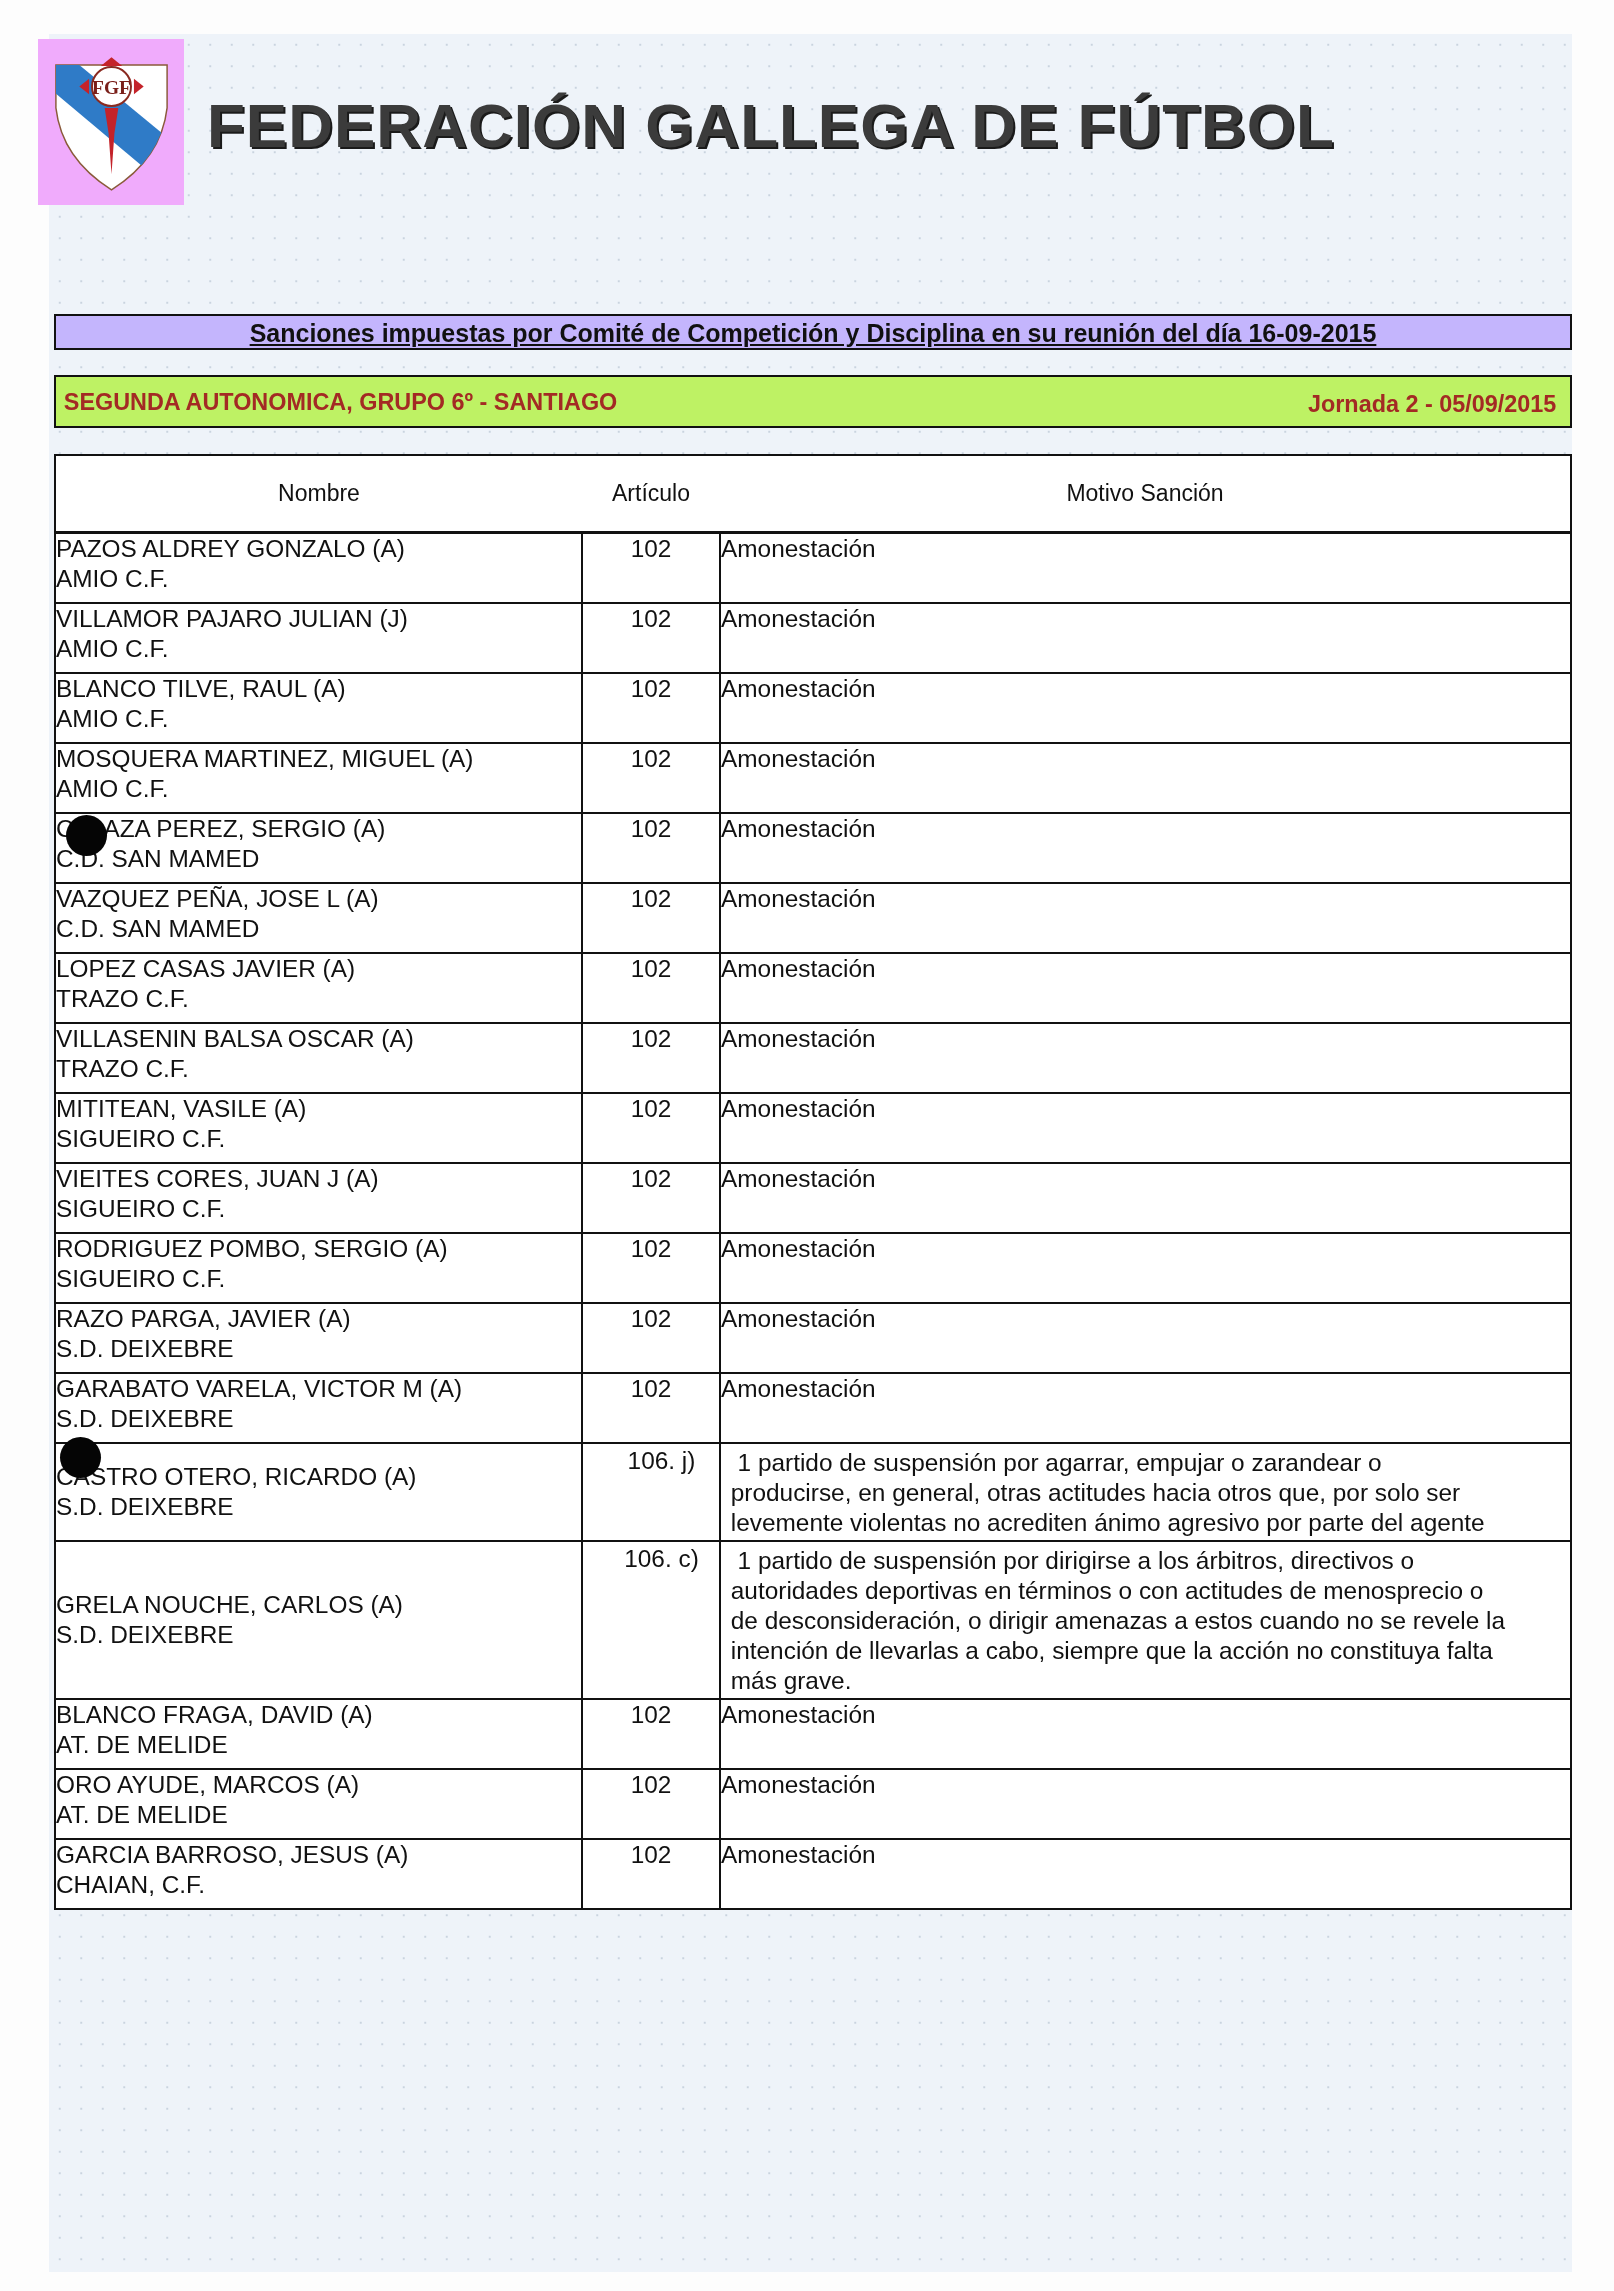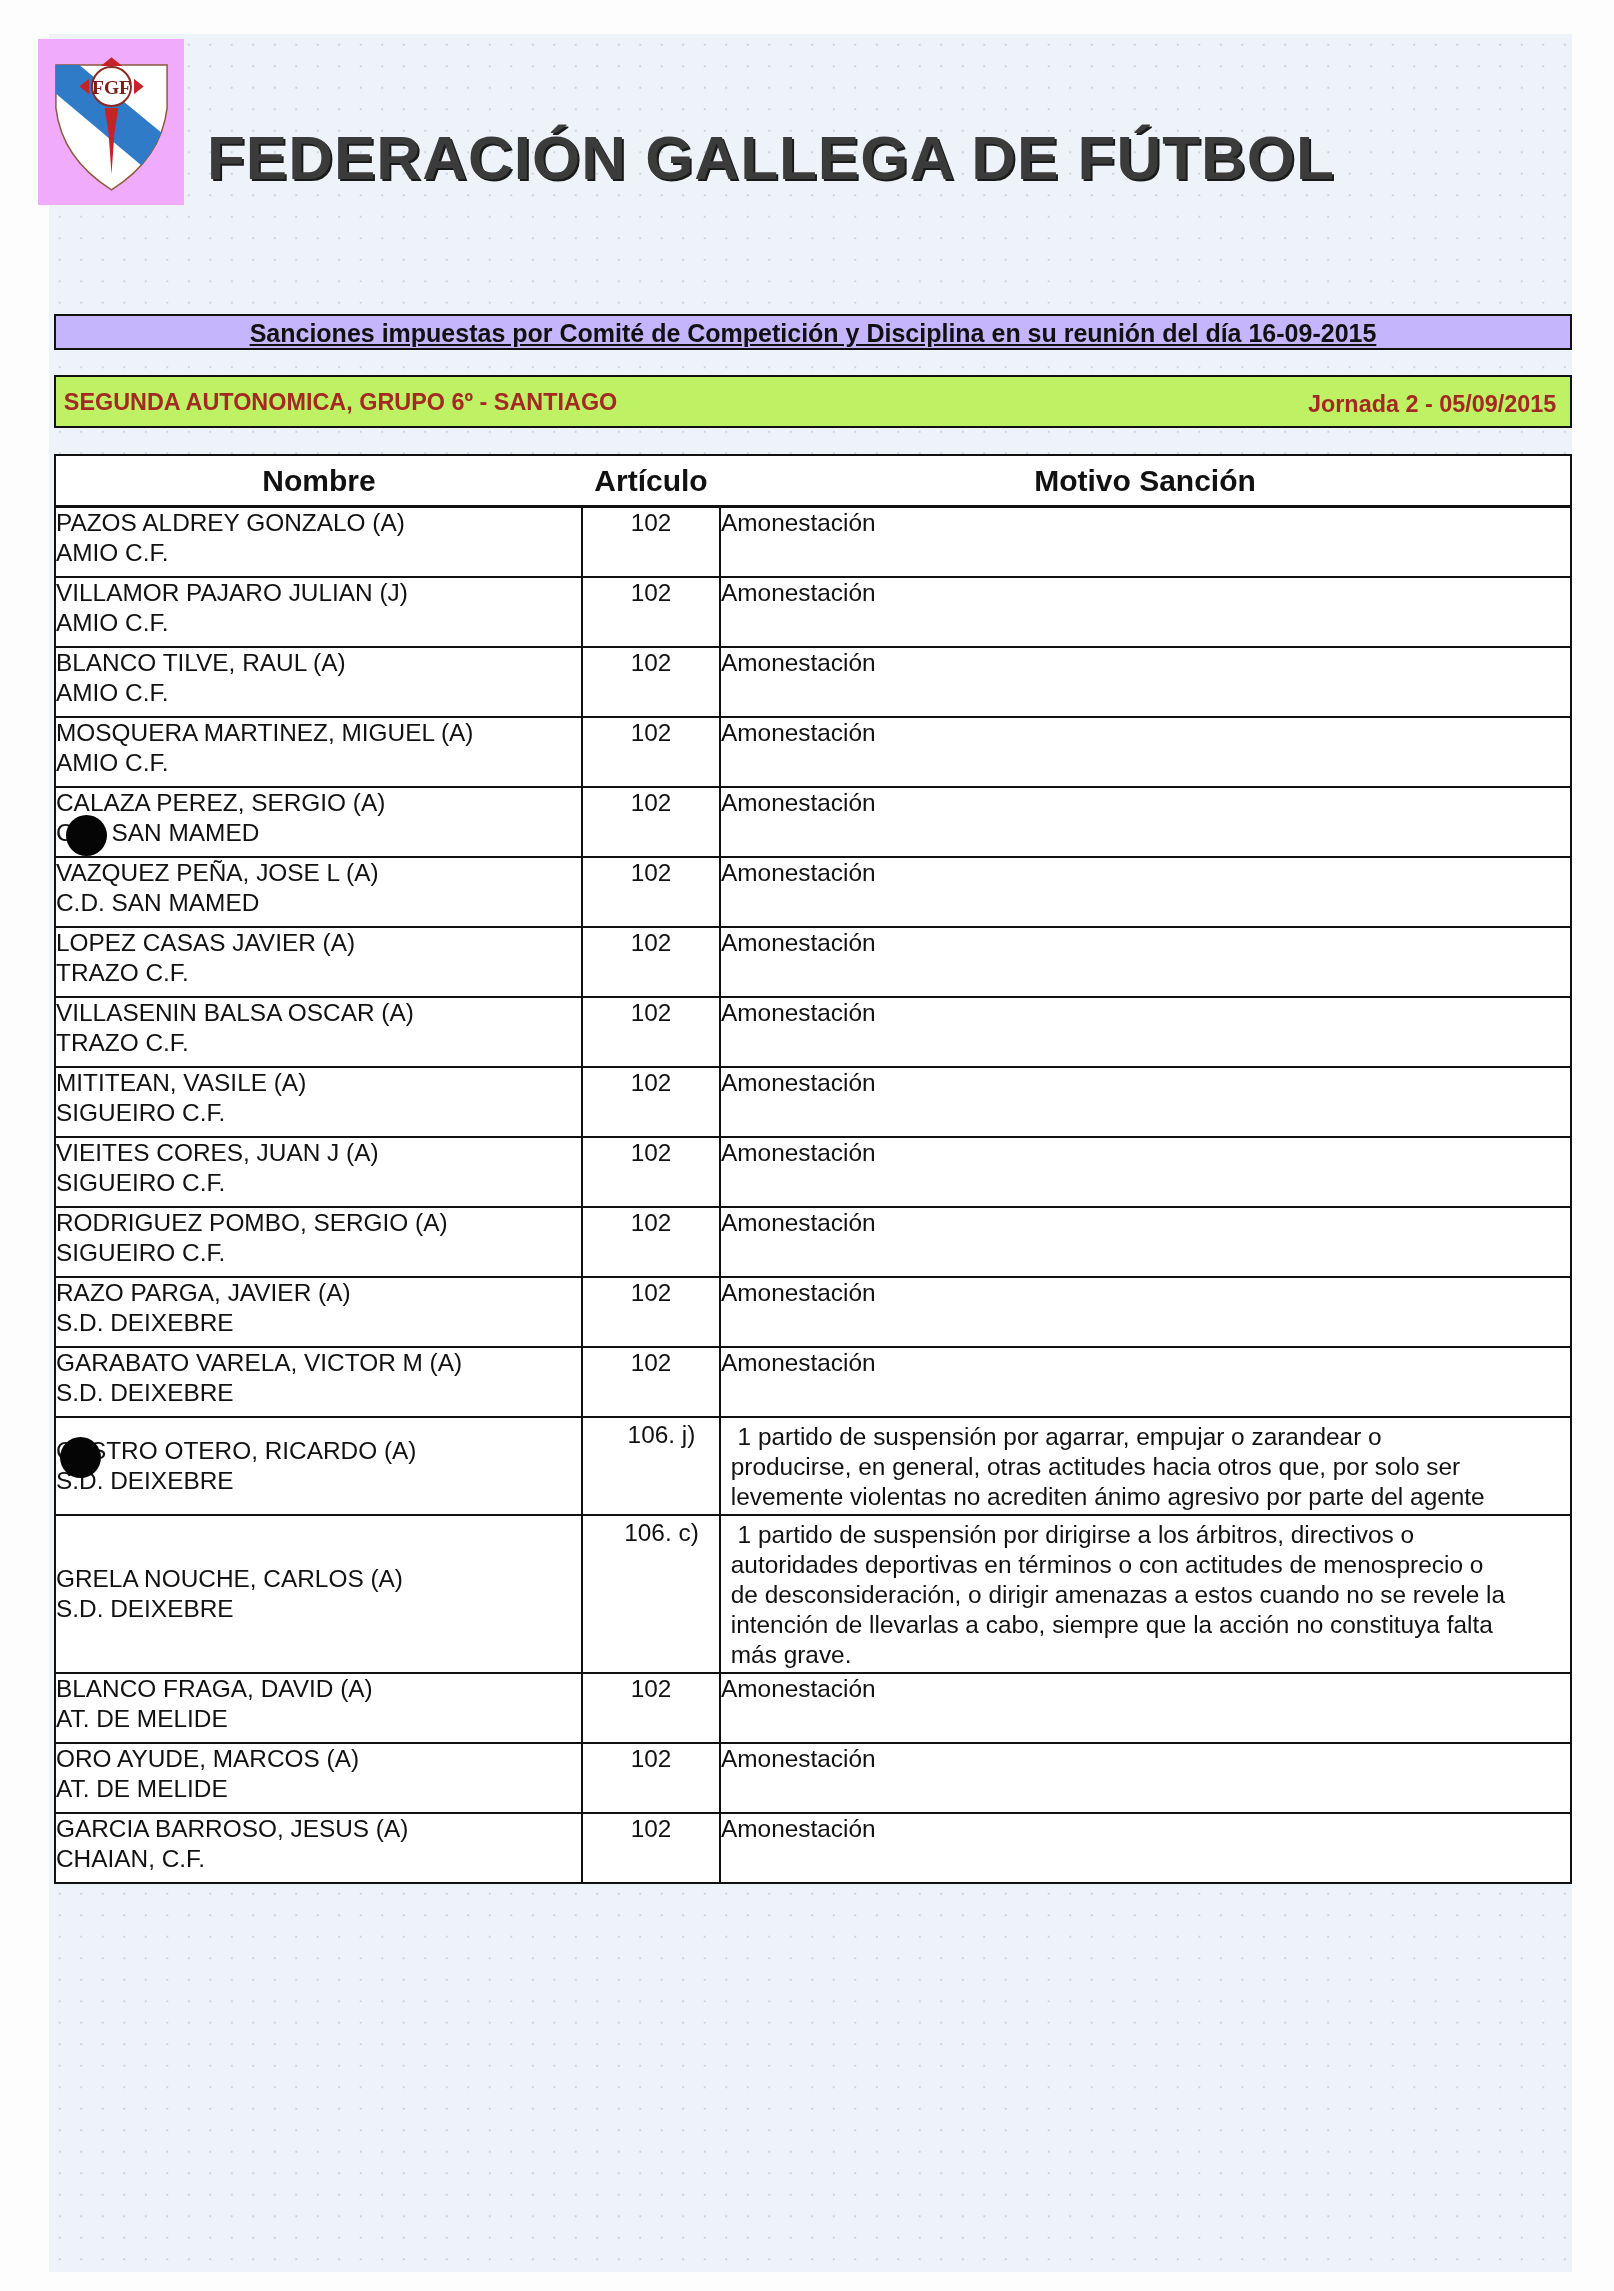--- a/index.html
+++ b/index.html
@@ -18,21 +18,20 @@
   .logo-box {
     position: absolute; left: 38px; top: 39px; width: 146px; height: 166px;
     background: #f0abfc;
   }
   .logo-box svg { position: absolute; left: 13.7px; top: 17.6px; }
   .fed-title {
     position: absolute; left: 207px; top: 90px;
     font-size: 62px; font-weight: bold; color: #3b3b3b; letter-spacing: 1px;
     text-shadow: 2px 2px 0 #1a1a1a;
     white-space: nowrap;
-    margin-top: 32px;
   }
   .title-box {
     position: absolute; left: 54px; top: 314px; width: 1514px; height: 32px;
     background: #c4b5fd; border: 2.9px solid #111;
   }
   .title-box span {
     position: absolute; left: 0; right: 0; top: 2.9px; text-align: center;
     font-size: 25px; font-weight: bold; text-decoration: underline;
     white-space: nowrap;
   }
@@ -47,22 +46,22 @@
   .group-box .g-right {
     position: absolute; right: 13.7px; top: 13.7px;
     font-size: 23.4px; font-weight: bold; color: #a32a24; white-space: nowrap;
   }
   table.sanctions {
     position: absolute; left: 54px; top: 454px; width: 1518px;
     border-collapse: collapse; background: #fff;
     border: 2.9px solid #111;
   }
   table.sanctions th {
-    height: 49px; font-size: 30px; font-weight: bold; text-align: center;
-    vertical-align: middle; border-bottom: 3.9px solid #111; padding: 0;
+    height: 49px; font-size: 23px; font-weight: normal; text-align: center;
+    vertical-align: middle; border-bottom: 3.9px solid #111; padding: 13px;
   }
   table.sanctions td {
     border-top: 2.9px solid #111; border-left: 2px solid #111;
     vertical-align: top; font-size: 24.4px; line-height: 30px; padding: 0;
   }
   table.sanctions td:first-child { border-left: none; margin-top: 48px; }
   col.c-name { width: 527px; }
   col.c-art { width: 138px; }
   td.name { padding: 9.8px 7.8px 3.9px 7.8px; height: 68px; }
   td.art { text-align: center; padding-top: 9.8px; }

